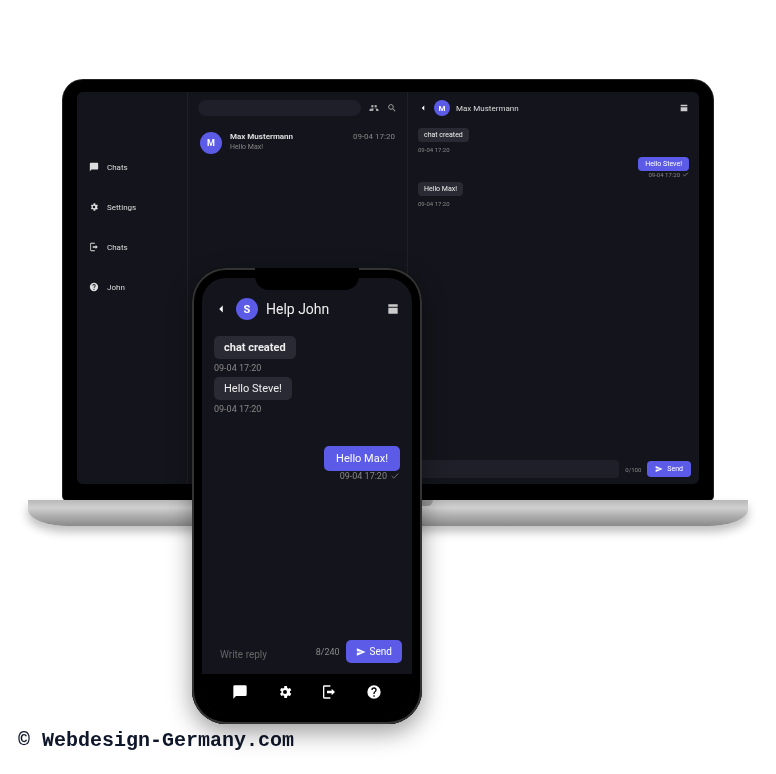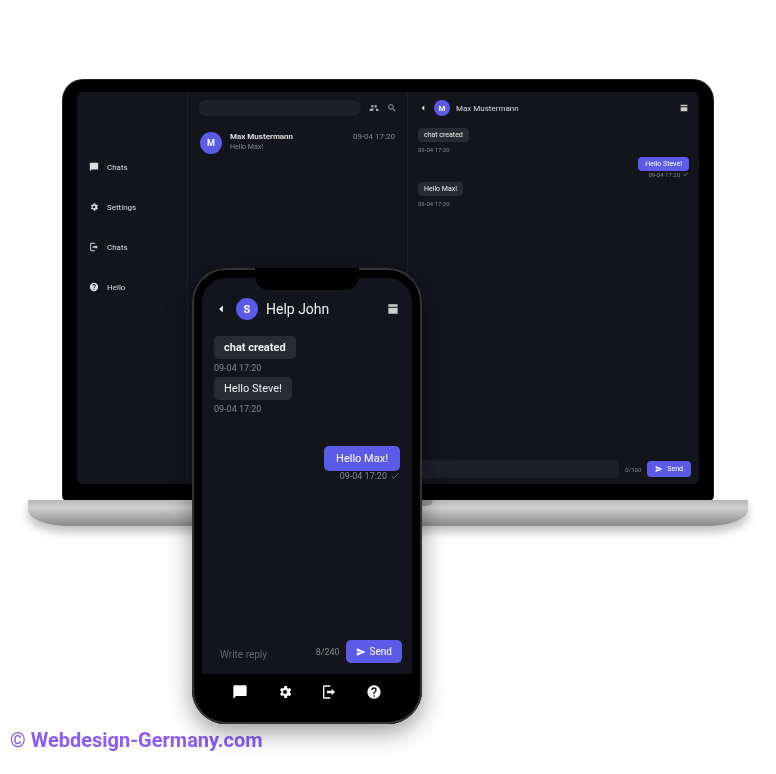--- a/index.html
+++ b/index.html
@@ -125,25 +125,26 @@
   .ph-reply{flex:1;color:#666;font-size:10px;padding:6px 8px;margin-top:6px;}
   .ph-count{font-size:9px;color:#888;}
   .ph-send{background:#5b5be8;color:#fff;padding:6px 10px;border-radius:5px;display:flex;align-items:center;gap:4px;font-size:10px;}
   .ph-send svg{width:10px;height:10px;fill:#fff;}
   .ph-tab{background:#000;display:flex;justify-content:space-around;align-items:center;padding:10px 16px 14px;}
   .ph-tab svg{width:16px;height:16px;fill:#fff;}
 
   
   .copyright{
     position:absolute;
-    left:10px;
+    left:18px;
     bottom:22px;
     font-size:20px;
     font-weight:700;
-    color:#8b5cf6;
+    color:#0f172a;
+    font-family:Liberation Mono, monospace;
   }
 
   .icon-small{width:10px;height:10px;fill:#aaa;}
 </style>
 </head>
 <body>
 
 <div class="laptop">
   <div class="laptop-screen-bezel">
     <div class="laptop-screen">
@@ -164,21 +165,21 @@
         <div class="lp-side-item">
           <svg viewBox="0 0 24 24">
               <path d="M16 17v-3H9v-4h7V7l5 5-5 5zM14 2H5a2 2 0 0 0-2 2v16a2 2 0 0 0 2 2h9v-2H5V4h9z"></path>
             </svg>
           <span>Chats</span>
         </div>
         <div class="lp-side-item">
           <svg viewBox="0 0 24 24">
               <path d="M12 2a10 10 0 1 0 10 10A10 10 0 0 0 12 2Zm1 17h-2v-2h2Zm2.1-7.8-.9.9A3.4 3.4 0 0 0 13 15h-2v-.5a4 4 0 0 1 1.2-2.8l1.2-1.3A1.9 1.9 0 0 0 14 9a2 2 0 0 0-4 0H8a4 4 0 0 1 8 0 3.2 3.2 0 0 1-.9 2.2Z"></path>
             </svg>
-          <span>Hello</span>
+          <span>John</span>
         </div>
       </div>
 
       <div class="lp-list">
         <div class="lp-search-row">
           <div class="lp-search"></div>
           <svg class="icon-small" viewBox="0 0 24 24">
               <path d="M16 11a3 3 0 1 0-3-3 3 3 0 0 0 3 3Zm-8 0a3 3 0 1 0-3-3 3 3 0 0 0 3 3Zm0 2c-2.3 0-7 1.2-7 3.5V19h9v-1a5.5 5.5 0 0 1 3-4.6A13 13 0 0 0 8 13Zm8 0c-.3 0-.6 0-1 .1a4.7 4.7 0 0 1 2 3.4V19h6v-2.5c0-2.3-4.7-3.5-7-3.5Z"></path>
             </svg>
           <svg class="icon-small" viewBox="0 0 24 24">

